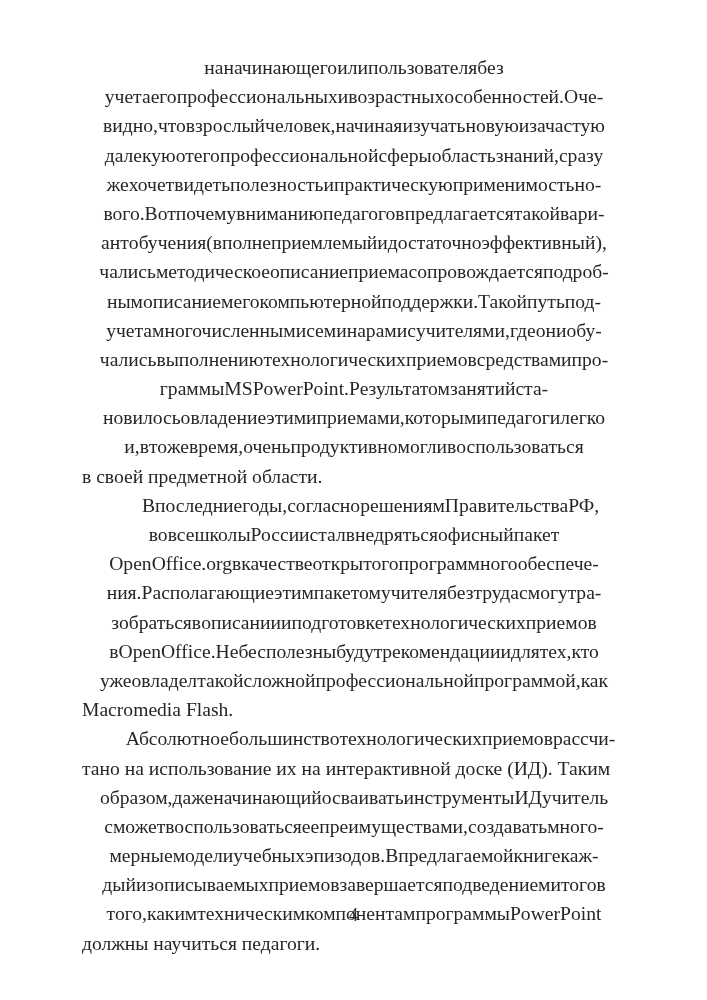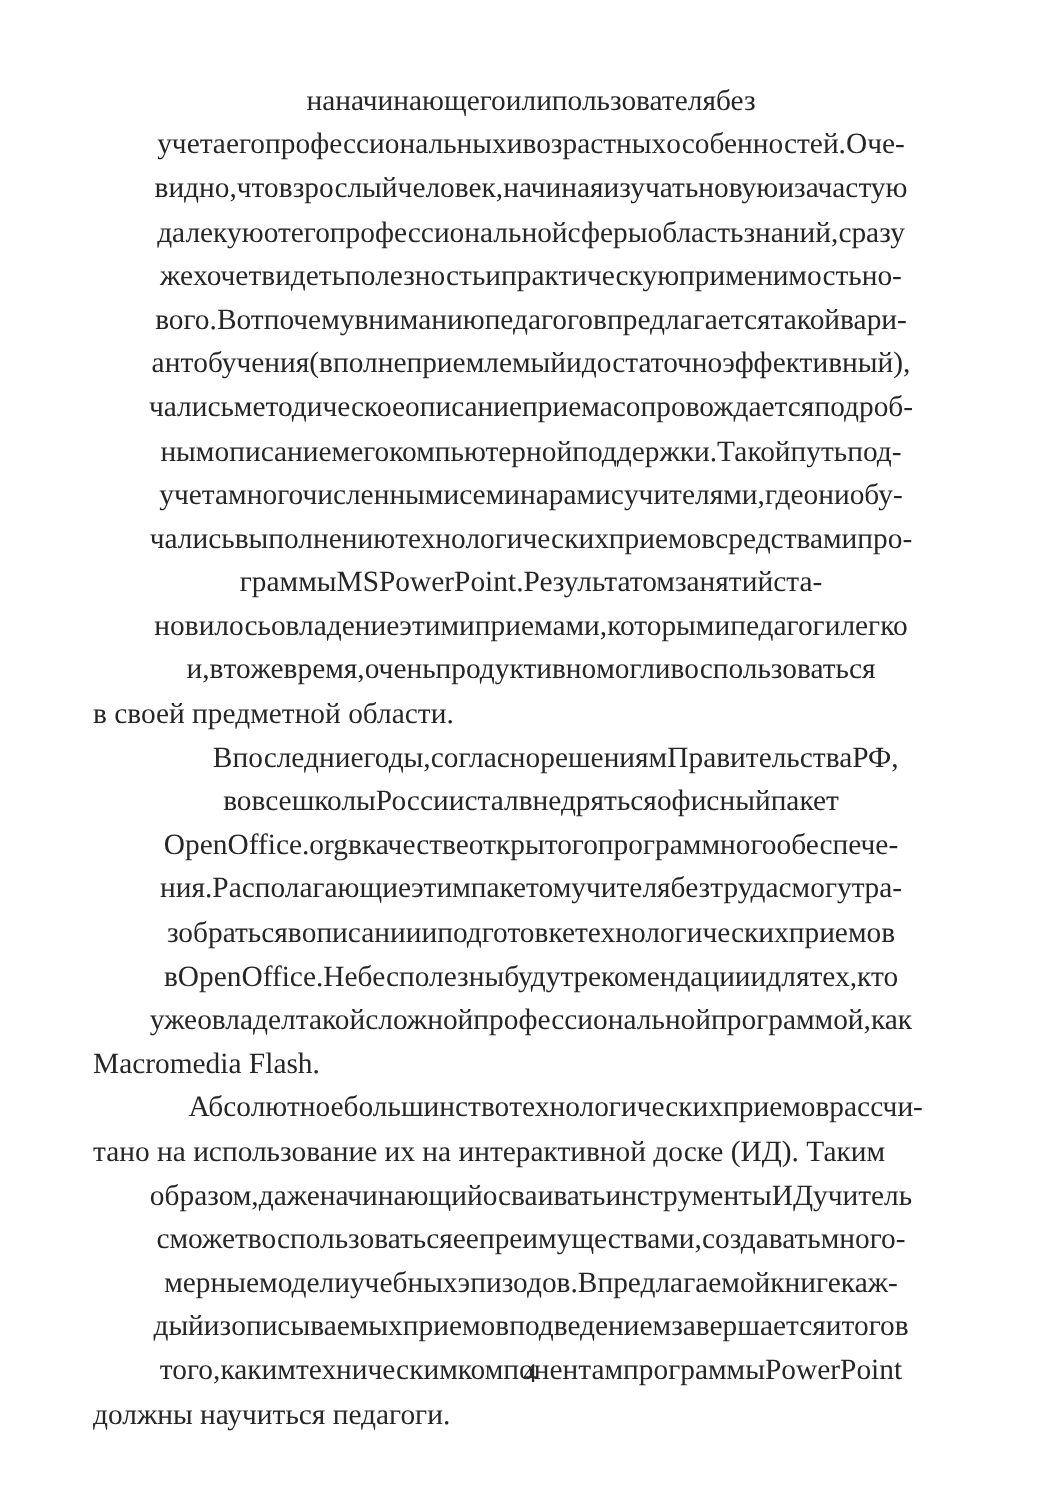--- a/index.html
+++ b/index.html
@@ -43,20 +43,21 @@
     justify-content: center;
     white-space: normal;
   }
   .ln.just > .w {
     white-space: pre;
   }
 
   
   .ln.flush {
     display: block;
+    margin-left: 20px;
   }
 
   
   .ln.indent {
     padding-left: 33px;
     width: 551px;
   }
 
   b, .bold {
     font-weight: normal;
@@ -319,22 +320,22 @@
           <span class="w">В</span>
           <span class="w">предлагаемой</span>
           <span class="w">книге</span>
           <span class="w">каж-</span>
         </span>
       <span class="ln just">
           <span class="w">дый</span>
           <span class="w">из</span>
           <span class="w">описываемых</span>
           <span class="w">приемов</span>
+          <span class="w">завершается</span>
           <span class="w">подведением</span>
-          <span class="w">завершается</span>
           <span class="w">итогов</span>
         </span>
       <span class="ln just">
           <span class="w">того,</span>
           <span class="w">каким</span>
           <span class="w">техническим</span>
           <span class="w">компонентам</span>
           <span class="w">программы</span>
           <span class="w">PowerPoint</span>
         </span>

